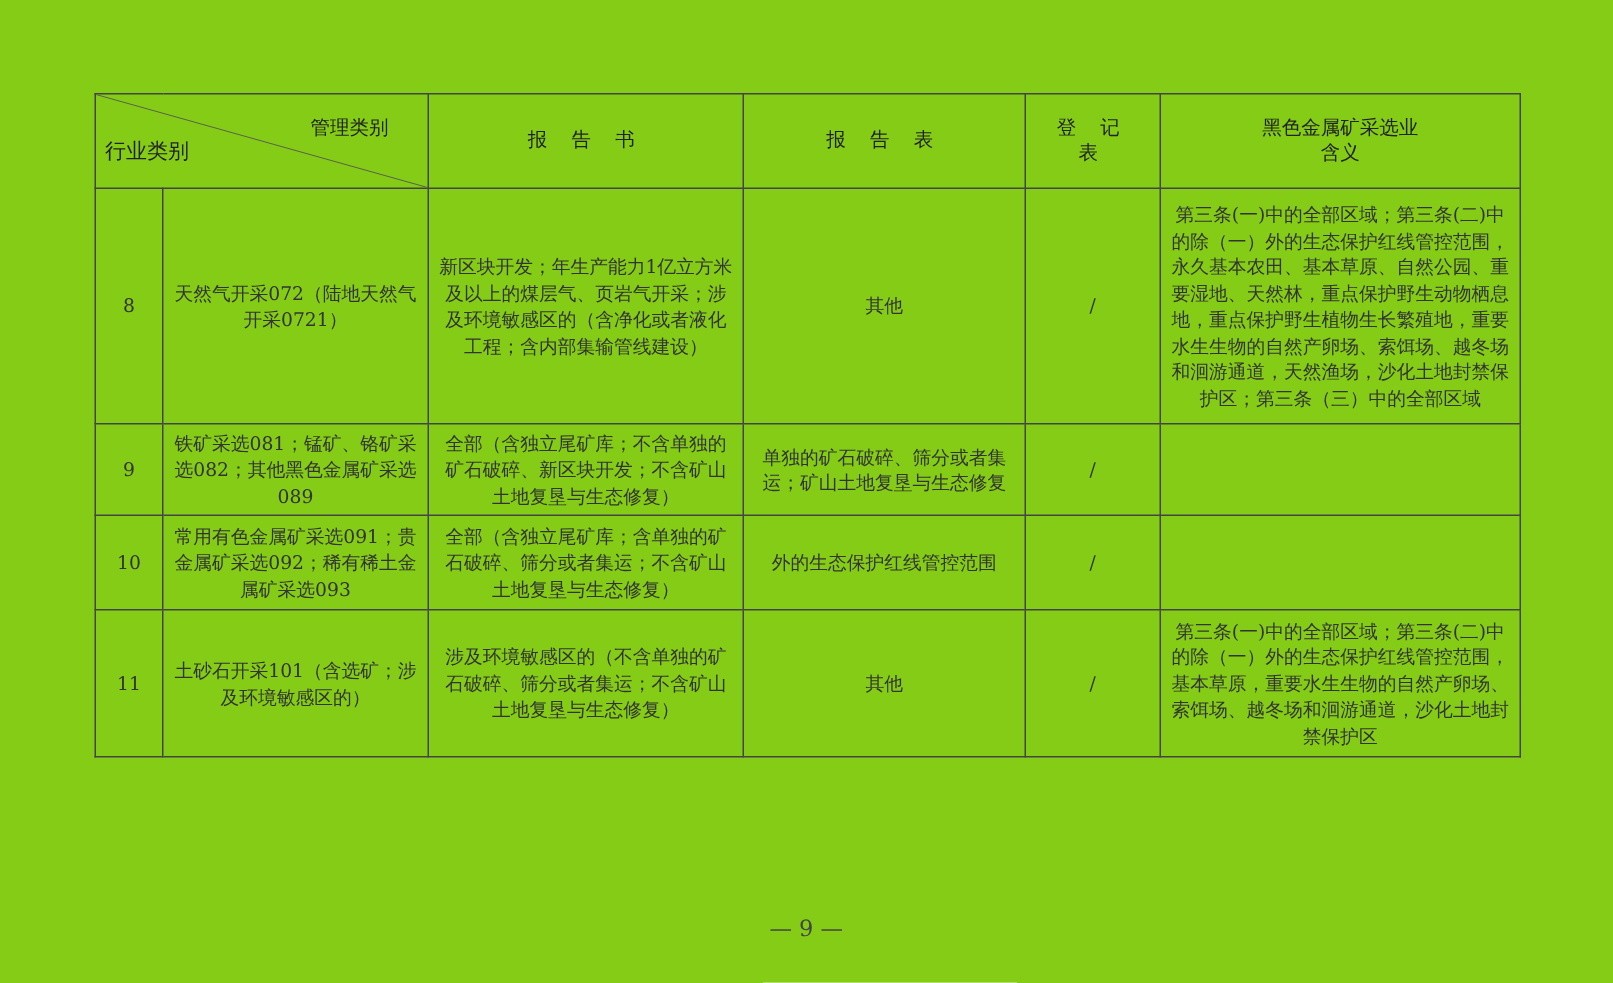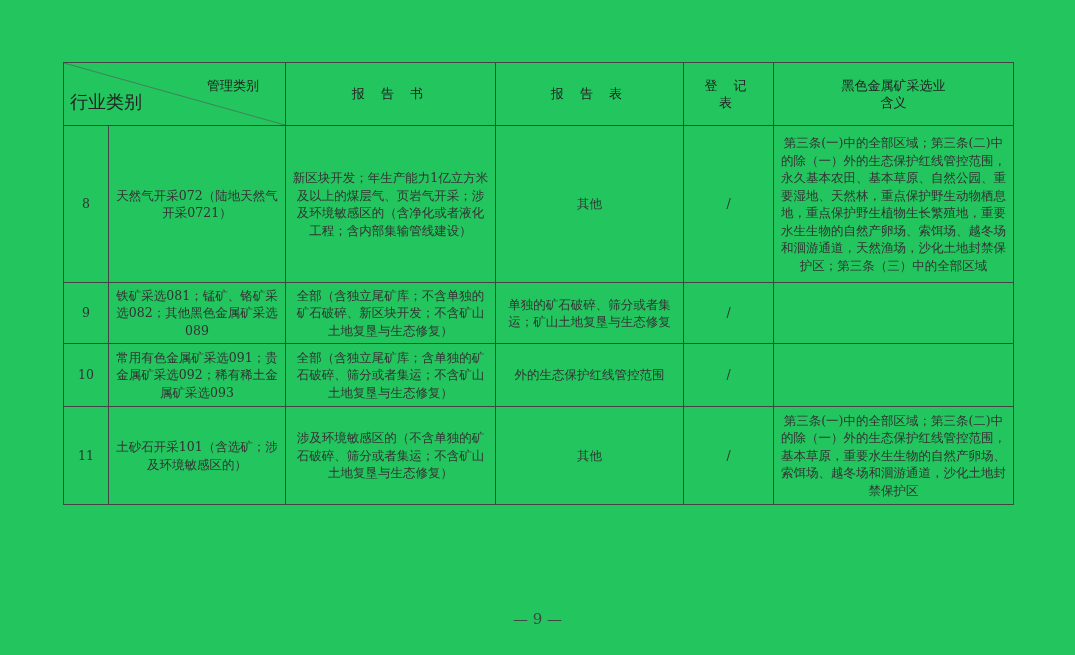--- a/index.html
+++ b/index.html
@@ -1,28 +1,28 @@
 <!DOCTYPE html>
 <html><head>
 <meta charset="utf-8">
 <style>
   html, body { margin: 0; padding: 0; background: #ffffff; }
   body { width: 1075px; height: 655px; position: relative; overflow: hidden;
          font-family: "DejaVu Serif", "Liberation Serif", serif; color: #333; }
-  .page { position: absolute; left: 0; top: 0; width: 1075px; height: 655px; background: #22c55e; }
+  .page { position: absolute; left: 0; top: 0; width: 1075px; height: 655px; background: #84cc16; }
   table.doc { position: absolute; left: 63px; top: 62px; width: 950px; border-collapse: collapse;
               table-layout: fixed; }
   table.doc td, table.doc th { border: 1.5px solid #444; padding: 0 6px; font-size: 12.5px; line-height: 17.5px;
               vertical-align: middle; text-align: center; font-weight: normal; }
   table.doc th { font-family: "DejaVu Sans", "Liberation Sans", sans-serif; font-size: 13px; text-align: center; color: #222; }
   .hdr-row { height: 63px; }
   .diag { position: relative; padding: 0 !important; }
   .diag svg { position: absolute; left: 0; top: 0; width: 100%; height: 100%; }
   .diag .tr { position: absolute; right: 26px; top: 14px; font-family: "DejaVu Sans", "Liberation Sans", sans-serif; font-size: 13px; }
-  .diag .bl { position: absolute; left: 6px; bottom: 14px; font-family: Liberation Sans, sans-serif; font-size: 18px; }
+  .diag .bl { position: absolute; left: 6px; bottom: 14px; font-family: Liberation Mono, monospace; font-size: 14px; }
   .spaced { letter-spacing: 6px; }
   .num { text-align: center !important; }
   .sec td { height: 29px; font-size: 13px; }
   .r8 { height: 157px; }
   .r9 { height: 61px; }
   .r10 { height: 63px; }
   .r11 { height: 98px; }
   .sens { font-size: 12.5px; line-height: 16.2px; padding: 0 5px !important; vertical-align: middle; }
   .inner-light { border-left-color: #999 !important; }
   .page-num { position: absolute; left: 0; width: 1075px; top: 610px; text-align: center; font-size: 15px; color: #444; }

